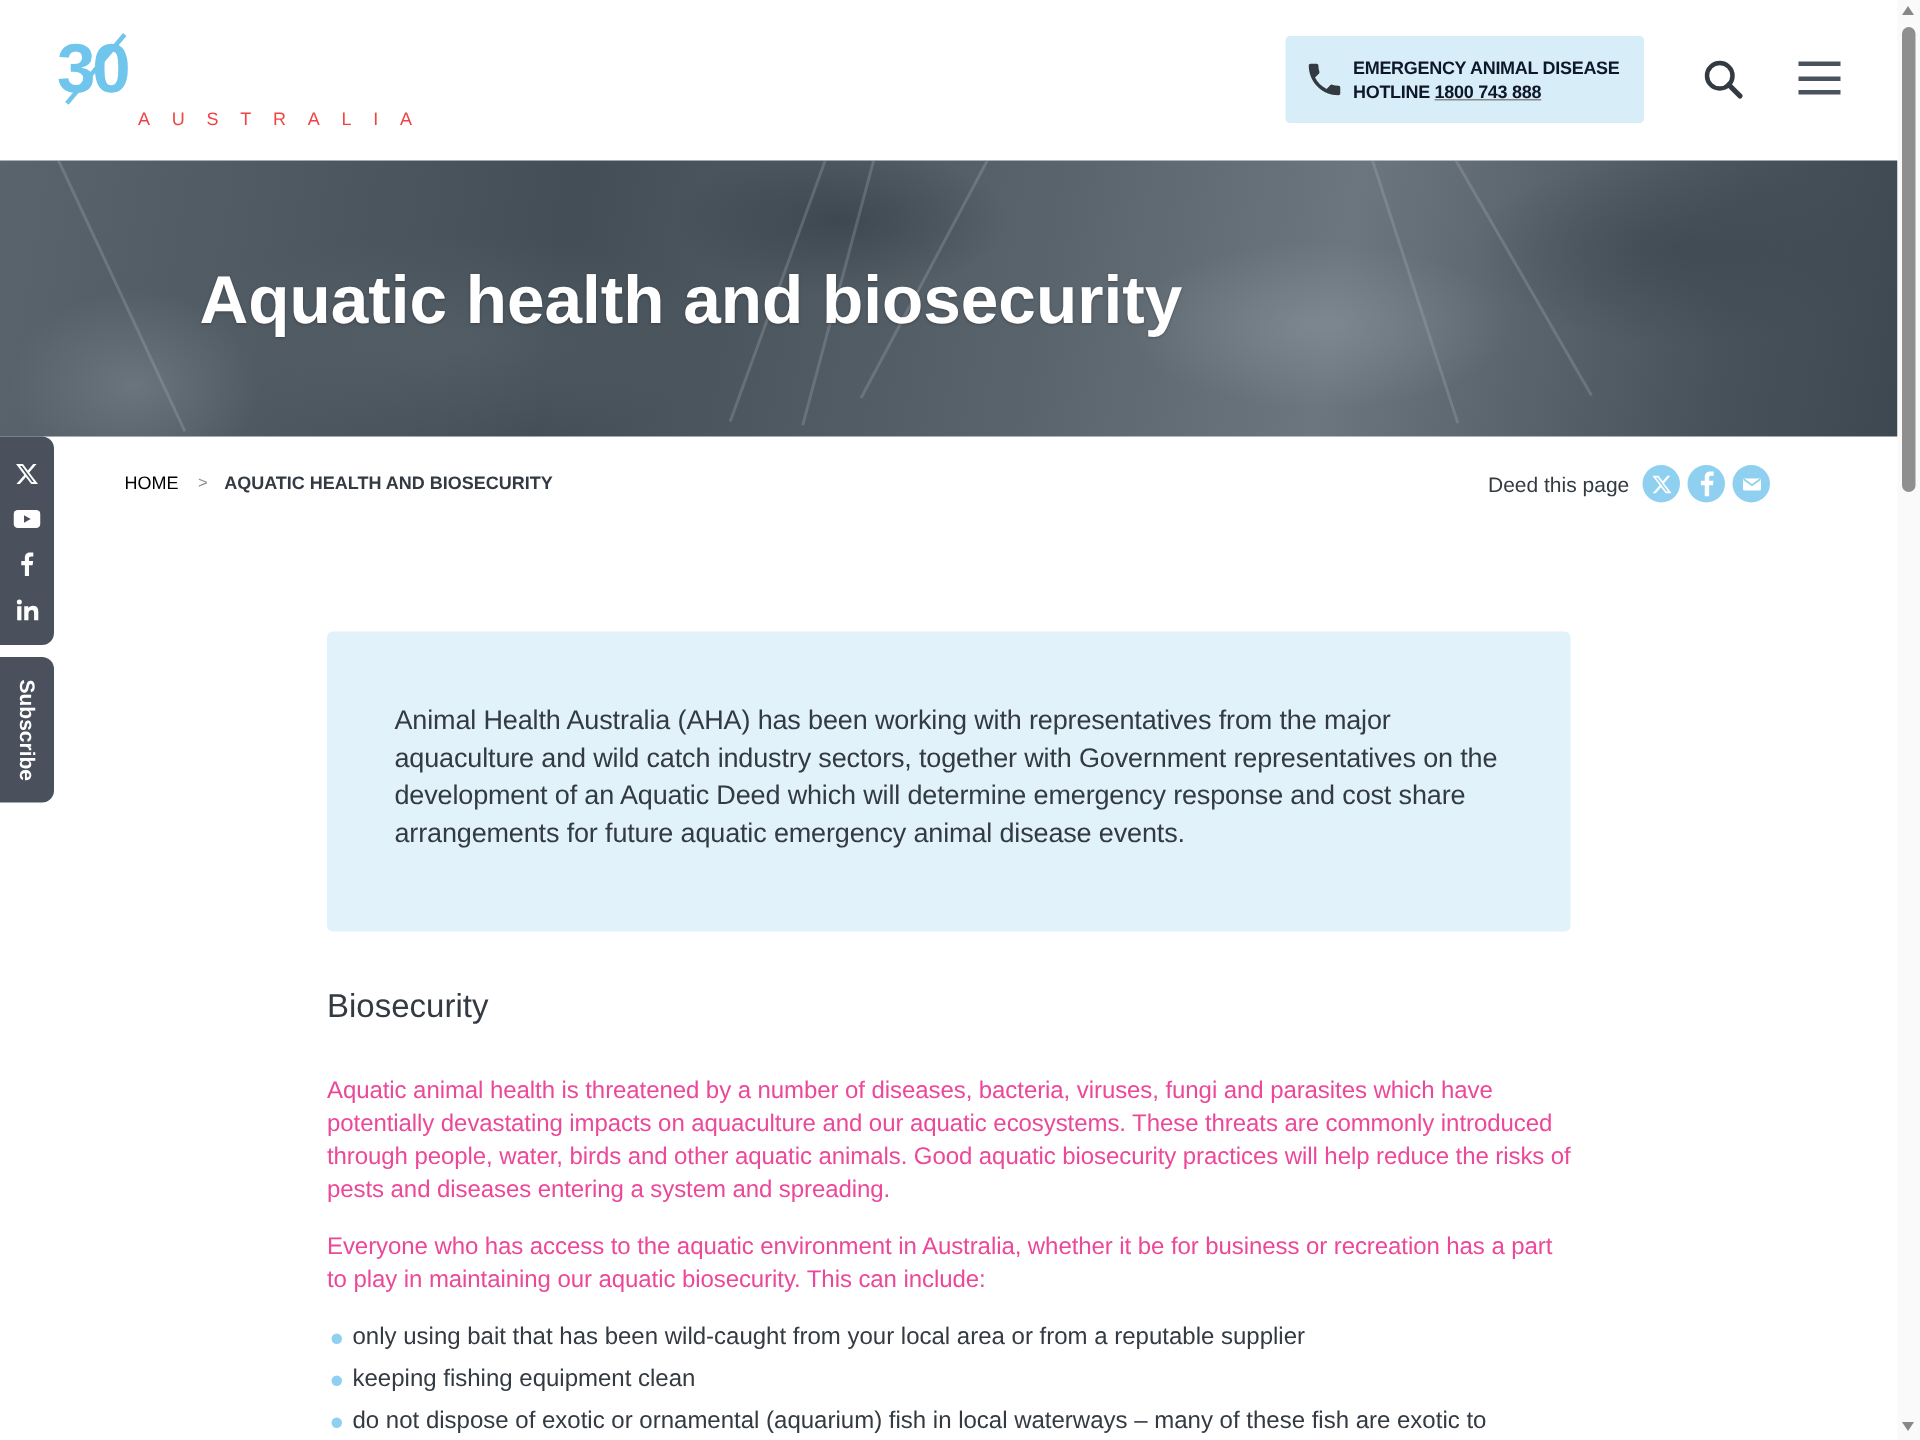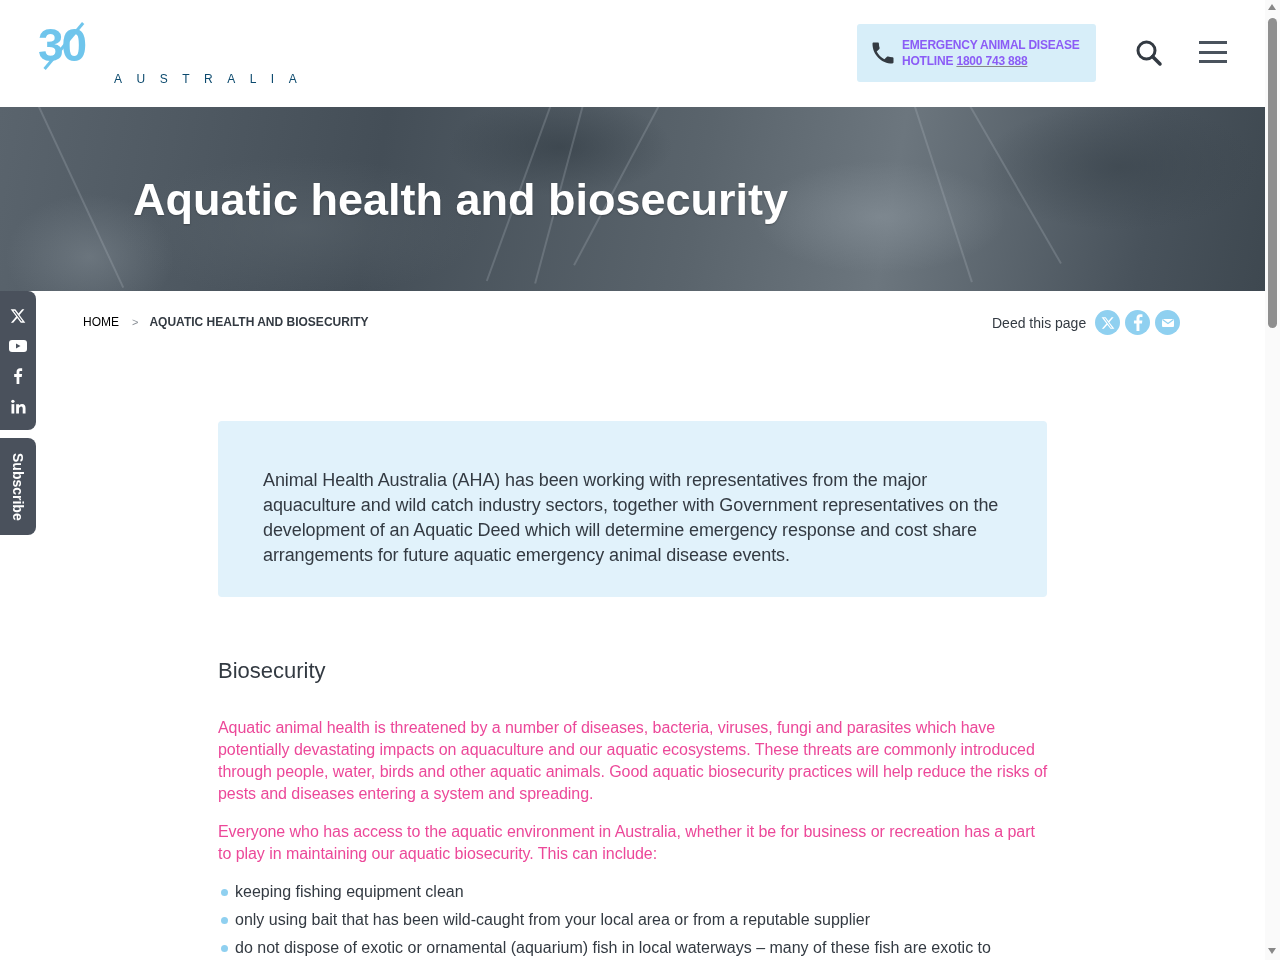--- a/index.html
+++ b/index.html
@@ -6,25 +6,25 @@
     html, body { width: 1280px; height: 960px; overflow: hidden; background: #fff; }
     body { font-family: "Liberation Sans", "DejaVu Sans", sans-serif; color: #333a42; position: relative; }
 
     
     .header { position: absolute; left: 0; top: 0; width: 1265px; height: 129px; background: #fff; }
     .logo { position: absolute; left: 38px; top: 20px; width: 245px; height: 68px; }
     .logo-30 { position: absolute; left: 0; top: 0; font-size: 46px; font-weight: bold; color: #6fc5ec; letter-spacing: -2px; line-height: 50px; }
     .logo-slash { position: absolute; left: 44px; top: 2px; width: 3px; height: 60px; background: #6fc5ec; transform: rotate(40deg); transform-origin: top left; }
     .logo-animal { position: absolute; left: 60px; top: 14px; font-size: 36px; color: #6fc5ec; letter-spacing: -1px; line-height: 40px; }
     .logo-health { color: #4a535d; }
-    .logo-aus { position: absolute; left: 76px; top: 52px; font-size: 12px; letter-spacing: 14.5px; color: #0c4a6e; line-height: 14px; }
+    .logo-aus { position: absolute; left: 54px; top: 52px; font-size: 12px; letter-spacing: 14.5px; color: #ef4444; line-height: 14px; }
 
     .hotline { position: absolute; left: 857px; top: 24px; width: 239px; height: 58px; background: #d7eef9; border-radius: 3px; display: flex; align-items: center; padding-left: 12px; }
     .hotline-icon { width: 28px; height: 28px; margin-right: 5px; }
-    .hotline-text { font-size: 12px; font-weight: bold; color: #8b5cf6; line-height: 16px; letter-spacing: -0.2px; }
+    .hotline-text { font-size: 12px; font-weight: bold; color: #0f172a; line-height: 16px; letter-spacing: -0.2px; }
     .hotline-number { text-decoration: underline; text-decoration-color: #888; }
 
     .search-btn { position: absolute; left: 1134px; top: 38px; width: 30px; height: 30px; cursor: pointer; }
     .menu-btn { position: absolute; left: 1199px; top: 39px; width: 28px; height: 26px; cursor: pointer; display: flex; flex-direction: column; justify-content: space-between; padding: 2px 0; }
     .menu-btn span { display: block; height: 3px; background: #4a535d; }
 
     
     .hero { position: absolute; left: 0; top: 107px; width: 1265px; height: 184px; overflow: hidden;
       background:
         radial-gradient(ellipse 180px 80px at 880px 110px, rgba(140,150,158,0.55), transparent 70%),
@@ -48,21 +48,21 @@
     .bc-home { color: #000000; text-decoration: none; }
     .bc-sep { margin: 0 11px 0 13px; color: #8a9097; font-size: 11px; }
     .bc-current { font-weight: bold; color: #333a42; }
 
     
     .share { position: absolute; left: 992px; top: 310px; display: flex; align-items: center; }
     .share-label { font-size: 14px; color: #333a42; margin-right: 9px; }
     .share-icon { width: 25px; height: 25px; border-radius: 50%; background: #8fd0f0; margin-right: 5px; display: flex; align-items: center; justify-content: center; cursor: pointer; }
 
     
-    .intro-box { position: absolute; left: 218px; top: 421px; width: 829px; height: 176px; background: #e1f2fb; border-radius: 4px; }
+    .intro-box { position: absolute; left: 218px; top: 421px; width: 829px; height: 200px; background: #e1f2fb; border-radius: 4px; }
     .intro-text { position: absolute; left: 45px; top: 47px; width: 740px; font-size: 18px; line-height: 25px; color: #333a42; letter-spacing: -0.1px; }
 
     
     .content { position: absolute; left: 218px; top: 655px; width: 830px; }
     .h2 { font-size: 22px; font-weight: normal; color: #333a42; line-height: 32px; margin-bottom: 30px; }
     .para { font-size: 16px; line-height: 22px; color: #ec4899; margin-bottom: 16px; letter-spacing: -0.05px; }
     .bullets { list-style: none; }
     .bullets li { font-size: 16px; line-height: 22px; color: #333a42; padding-left: 17px; position: relative; margin-bottom: 6px; }
     .bullets li::before { content: ""; position: absolute; left: 3px; top: 8px; width: 7px; height: 7px; border-radius: 50%; background: #8fd0f0; }
 
@@ -173,22 +173,22 @@
 
 <section class="intro-box">
   <p class="intro-text">Animal Health Australia (AHA) has been working with representatives from the major aquaculture and wild catch industry sectors, together with Government representatives on the development of an Aquatic Deed which will determine emergency response and cost share arrangements for future aquatic emergency animal disease events.</p>
 </section>
 
 <main class="content">
   <h2 class="h2">Biosecurity</h2>
   <p class="para">Aquatic animal health is threatened by a number of diseases, bacteria, viruses, fungi and parasites which have potentially devastating impacts on aquaculture and our aquatic ecosystems. These threats are commonly introduced through people, water, birds and other aquatic animals. Good aquatic biosecurity practices will help reduce the risks of pests and diseases entering a system and spreading.</p>
   <p class="para">Everyone who has access to the aquatic environment in Australia, whether it be for business or recreation has a part to play in maintaining our aquatic biosecurity. This can include:</p>
   <ul class="bullets">
+    <li>only using bait that has been wild-caught from your local area or from a reputable supplier</li>
     <li>keeping fishing equipment clean</li>
-    <li>only using bait that has been wild-caught from your local area or from a reputable supplier</li>
     <li>do not dispose of exotic or ornamental (aquarium) fish in local waterways – many of these fish are exotic to</li>
   </ul>
 </main>
 
 <div class="scrollbar">
   <div class="scroll-up"></div>
   <div class="scroll-thumb"></div>
   <div class="scroll-down"></div>
 </div>
 

